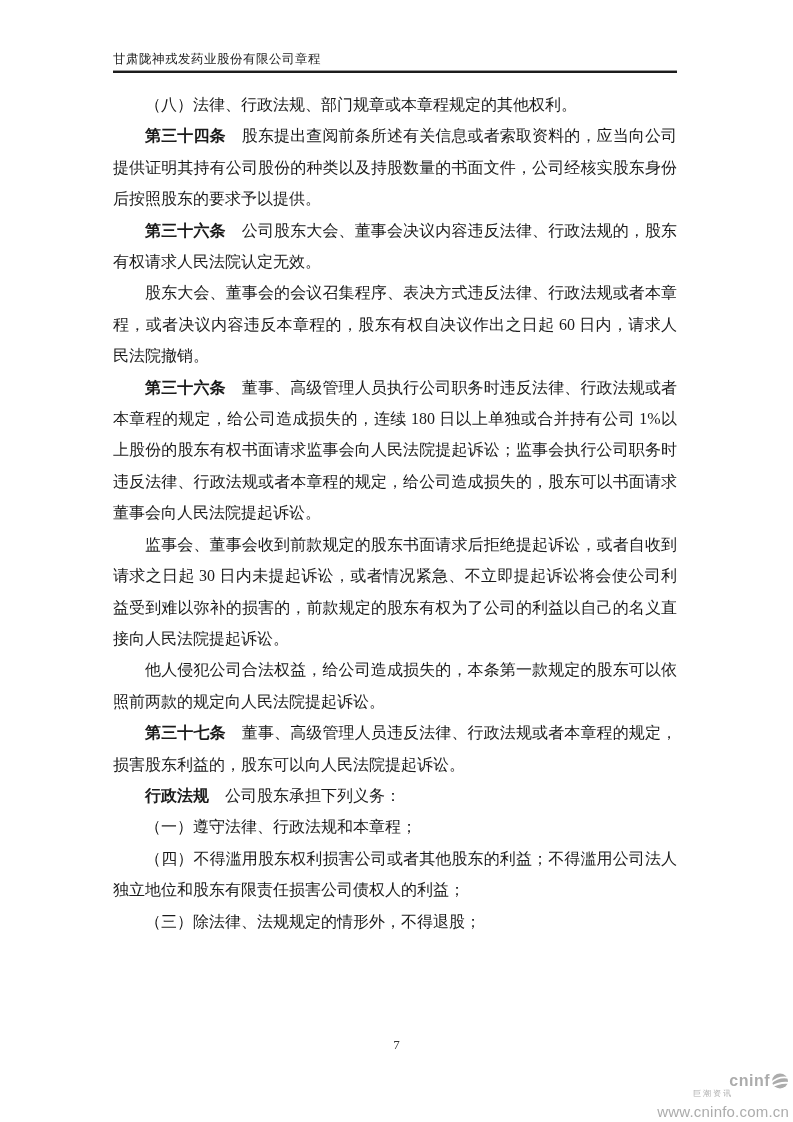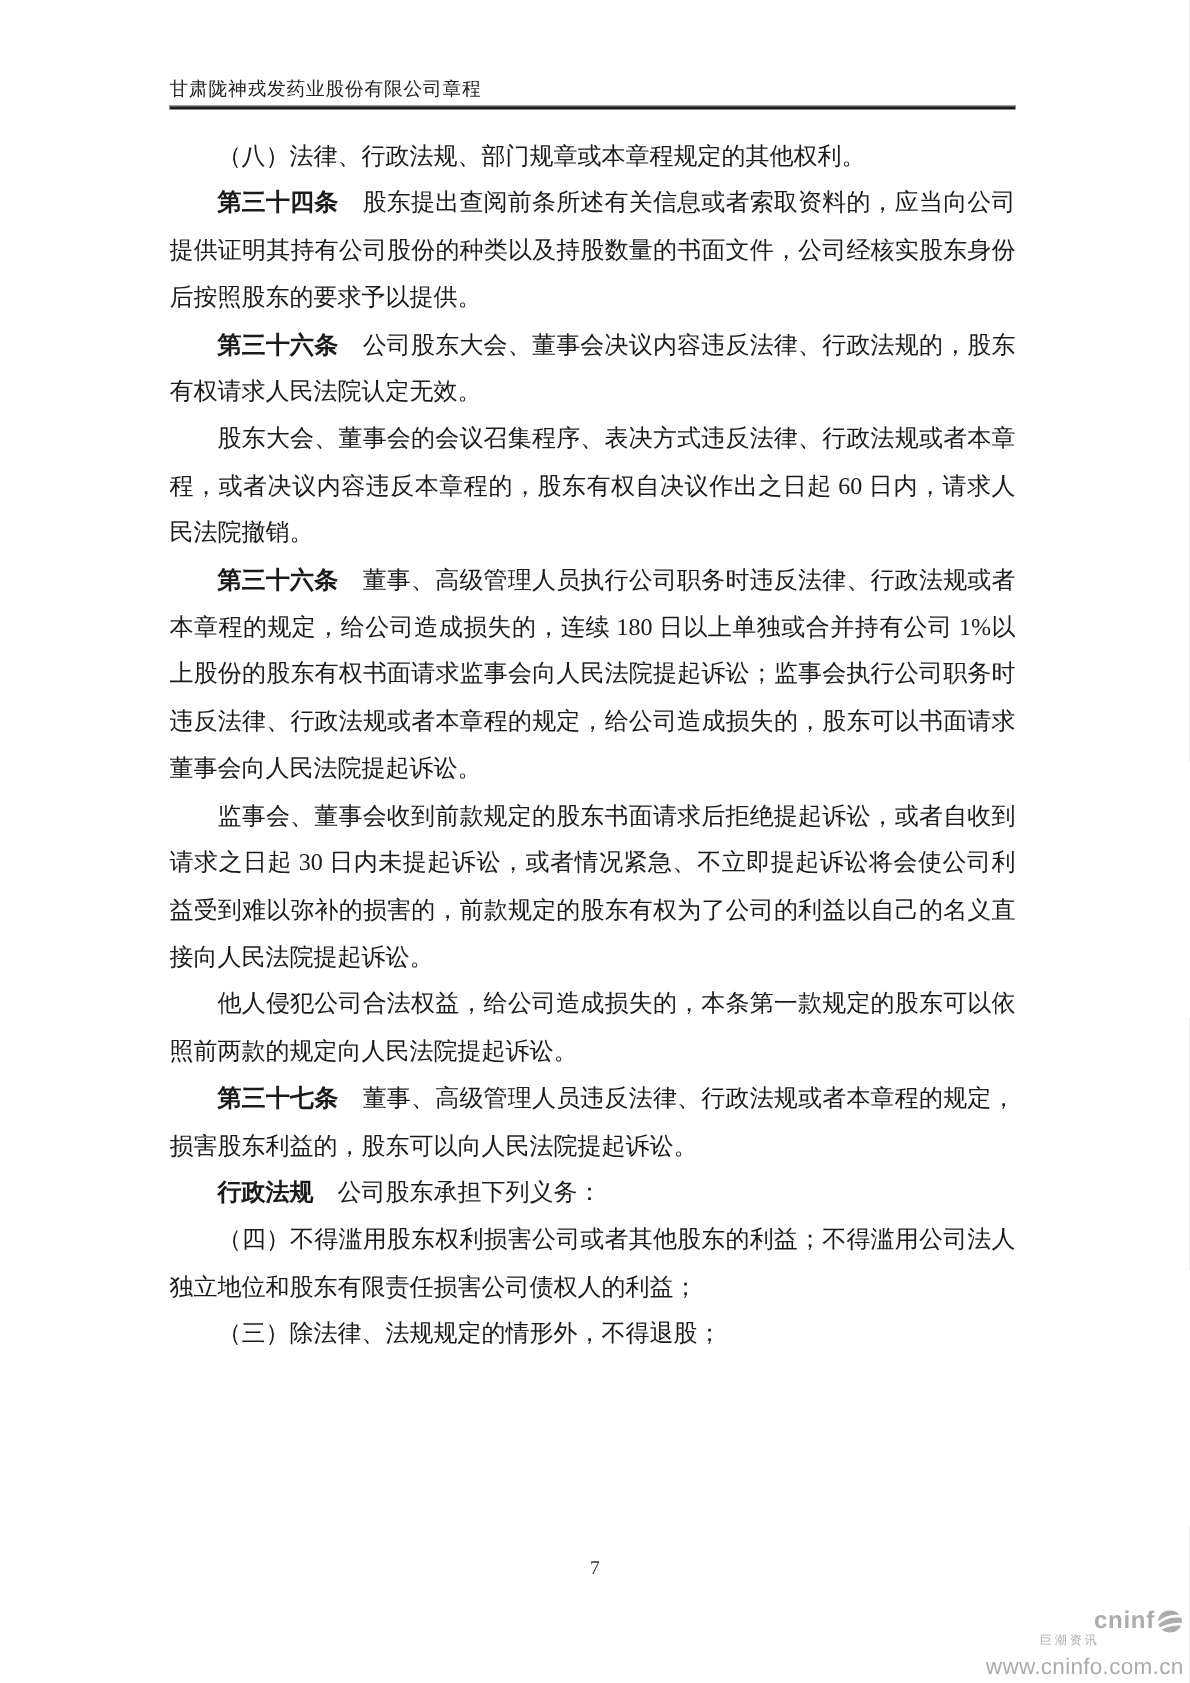--- a/index.html
+++ b/index.html
@@ -62,20 +62,21 @@
   <div class="content">
       <p class="para">（八）法律、行政法规、部门规章或本章程规定的其他权利。</p>
       <p class="para"><b>第三十四条</b>　股东提出查阅前条所述有关信息或者索取资料的，应当向公司提供证明其持有公司股份的种类以及持股数量的书面文件，公司经核实股东身份后按照股东的要求予以提供。</p>
       <p class="para"><b>第三十六条</b>　公司股东大会、董事会决议内容违反法律、行政法规的，股东有权请求人民法院认定无效。</p>
       <p class="para">股东大会、董事会的会议召集程序、表决方式违反法律、行政法规或者本章程，或者决议内容违反本章程的，股东有权自决议作出之日起 60 日内，请求人民法院撤销。</p>
       <p class="para"><b>第三十六条</b>　董事、高级管理人员执行公司职务时违反法律、行政法规或者本章程的规定，给公司造成损失的，连续 180 日以上单独或合并持有公司 1%以上股份的股东有权书面请求监事会向人民法院提起诉讼；监事会执行公司职务时违反法律、行政法规或者本章程的规定，给公司造成损失的，股东可以书面请求董事会向人民法院提起诉讼。</p>
       <p class="para">监事会、董事会收到前款规定的股东书面请求后拒绝提起诉讼，或者自收到请求之日起 30 日内未提起诉讼，或者情况紧急、不立即提起诉讼将会使公司利益受到难以弥补的损害的，前款规定的股东有权为了公司的利益以自己的名义直接向人民法院提起诉讼。</p>
       <p class="para">他人侵犯公司合法权益，给公司造成损失的，本条第一款规定的股东可以依照前两款的规定向人民法院提起诉讼。</p>
       <p class="para"><b>第三十七条</b>　董事、高级管理人员违反法律、行政法规或者本章程的规定，损害股东利益的，股东可以向人民法院提起诉讼。</p>
       <p class="para"><b>行政法规</b>　公司股东承担下列义务：</p>
+      <p class="para">（一）遵守法律、行政法规和本章程；</p>
       <p class="para">（四）不得滥用股东权利损害公司或者其他股东的利益；不得滥用公司法人独立地位和股东有限责任损害公司债权人的利益；</p>
       <p class="para">（三）除法律、法规规定的情形外，不得退股；</p>
     </div>
 
   <div class="page-number">7</div>
 
   <div class="watermark">
     <div class="wm-brand-row">
       <span class="wm-brand">cninf</span>
       <span class="wm-icon">

